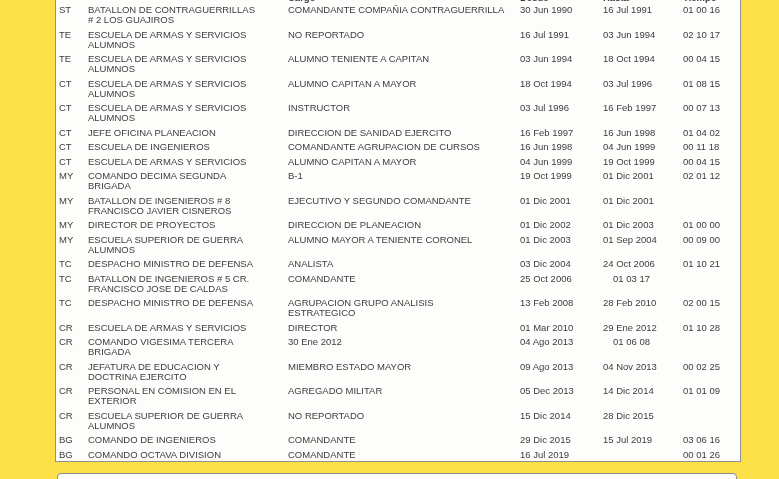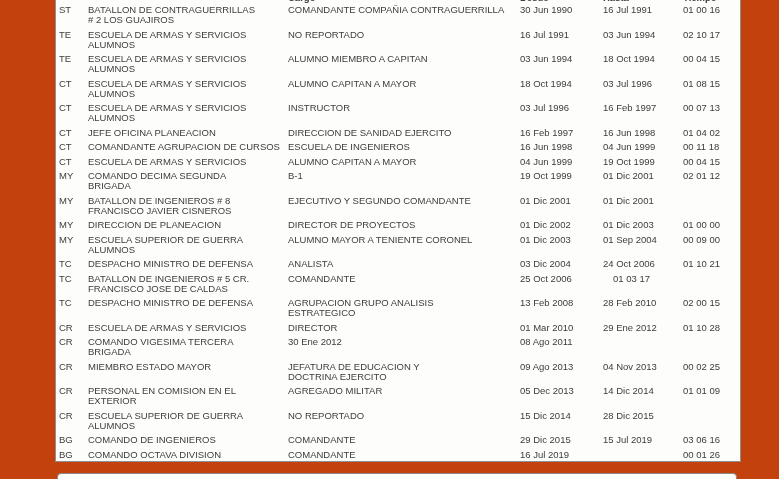--- a/index.html
+++ b/index.html
@@ -6,21 +6,21 @@
   html, body { width: 779px; height: 479px; }
   body {
     font-family: "Liberation Sans", sans-serif;
     background: #f6f6f4;
   }
   .page {
     position: relative;
     width: 779px;
     height: 479px;
     overflow: hidden;
-    background: #c2410c;
+    background: #fde047;
     color: #3c3c3c;
   }
   
   .table-box {
     position: absolute;
     left: 55px;
     top: -16px;
     width: 686px;
     height: 478px;
     border: 1px solid #8f8f8f;
@@ -91,21 +91,21 @@
     <div class="td cargo">NO REPORTADO</div>
     <div class="td desde">16 Jul 1991</div>
     <div class="td hasta">03 Jun 1994</div>
     <div class="td tiempo">02 10 17</div>
   </div>
 
   <div class="tr">
     <div class="td rank">TE</div>
     <div class="td unit">ESCUELA DE ARMAS Y SERVICIOS
 ALUMNOS</div>
-    <div class="td cargo">ALUMNO MIEMBRO A CAPITAN</div>
+    <div class="td cargo">ALUMNO TENIENTE A CAPITAN</div>
     <div class="td desde">03 Jun 1994</div>
     <div class="td hasta">18 Oct 1994</div>
     <div class="td tiempo">00 04 15</div>
   </div>
 
   <div class="tr">
     <div class="td rank">CT</div>
     <div class="td unit">ESCUELA DE ARMAS Y SERVICIOS
 ALUMNOS</div>
     <div class="td cargo">ALUMNO CAPITAN A MAYOR</div>
@@ -128,22 +128,22 @@
     <div class="td rank">CT</div>
     <div class="td cargo">JEFE OFICINA PLANEACION</div>
     <div class="td unit">DIRECCION DE SANIDAD EJERCITO</div>
     <div class="td desde">16 Feb 1997</div>
     <div class="td hasta">16 Jun 1998</div>
     <div class="td tiempo">01 04 02</div>
   </div>
 
   <div class="tr">
     <div class="td rank">CT</div>
+    <div class="td unit">ESCUELA DE INGENIEROS</div>
     <div class="td cargo">COMANDANTE AGRUPACION DE CURSOS</div>
-    <div class="td unit">ESCUELA DE INGENIEROS</div>
     <div class="td desde">16 Jun 1998</div>
     <div class="td hasta">04 Jun 1999</div>
     <div class="td tiempo">00 11 18</div>
   </div>
 
   <div class="tr">
     <div class="td rank">CT</div>
     <div class="td unit">ESCUELA DE ARMAS Y SERVICIOS</div>
     <div class="td cargo">ALUMNO CAPITAN A MAYOR</div>
     <div class="td desde">04 Jun 1999</div>
@@ -165,22 +165,22 @@
     <div class="td rank">MY</div>
     <div class="td unit">BATALLON DE INGENIEROS # 8
 FRANCISCO JAVIER CISNEROS</div>
     <div class="td cargo">EJECUTIVO Y SEGUNDO COMANDANTE</div>
     <div class="td desde">01 Dic 2001</div>
     <div class="td hasta">01 Dic 2001</div>
   </div>
 
   <div class="tr">
     <div class="td rank">MY</div>
+    <div class="td cargo">DIRECTOR DE PROYECTOS</div>
     <div class="td unit">DIRECCION DE PLANEACION</div>
-    <div class="td cargo">DIRECTOR DE PROYECTOS</div>
     <div class="td desde">01 Dic 2002</div>
     <div class="td hasta">01 Dic 2003</div>
     <div class="td tiempo">01 00 00</div>
   </div>
 
   <div class="tr">
     <div class="td rank">MY</div>
     <div class="td unit">ESCUELA SUPERIOR DE GUERRA
 ALUMNOS</div>
     <div class="td cargo">ALUMNO MAYOR A TENIENTE CORONEL</div>
@@ -224,28 +224,29 @@
     <div class="td desde">01 Mar 2010</div>
     <div class="td hasta">29 Ene 2012</div>
     <div class="td tiempo">01 10 28</div>
   </div>
 
   <div class="tr">
     <div class="td rank">CR</div>
     <div class="td unit">COMANDO VIGESIMA TERCERA
 BRIGADA</div>
     <div class="td desde">30 Ene 2012</div>
-    <div class="td hasta">08 Ago 2011</div>
-  </div>
-
-  <div class="tr">
-    <div class="td rank">CR</div>
-    <div class="td cargo">MIEMBRO ESTADO MAYOR</div>
+    <div class="td hasta">04 Ago 2013</div>
+    <div class="td tiempo">01 06 08</div>
+  </div>
+
+  <div class="tr">
+    <div class="td rank">CR</div>
     <div class="td unit">JEFATURA DE EDUCACION Y
 DOCTRINA EJERCITO</div>
+    <div class="td cargo">MIEMBRO ESTADO MAYOR</div>
     <div class="td desde">09 Ago 2013</div>
     <div class="td hasta">04 Nov 2013</div>
     <div class="td tiempo">00 02 25</div>
   </div>
 
   <div class="tr">
     <div class="td rank">CR</div>
     <div class="td unit">PERSONAL EN COMISION EN EL
 EXTERIOR</div>
     <div class="td cargo">AGREGADO MILITAR</div>

